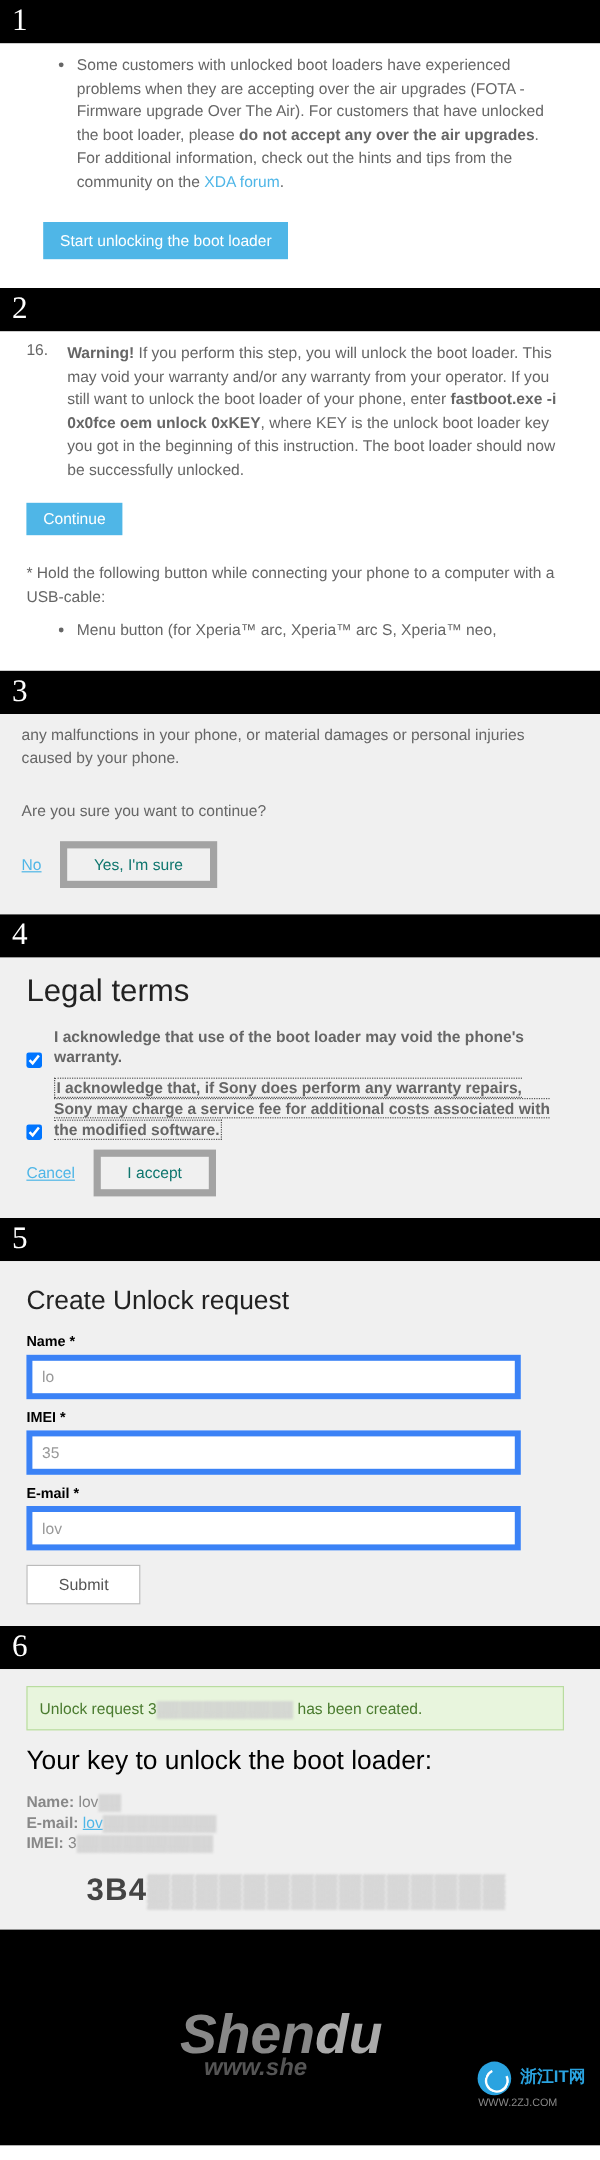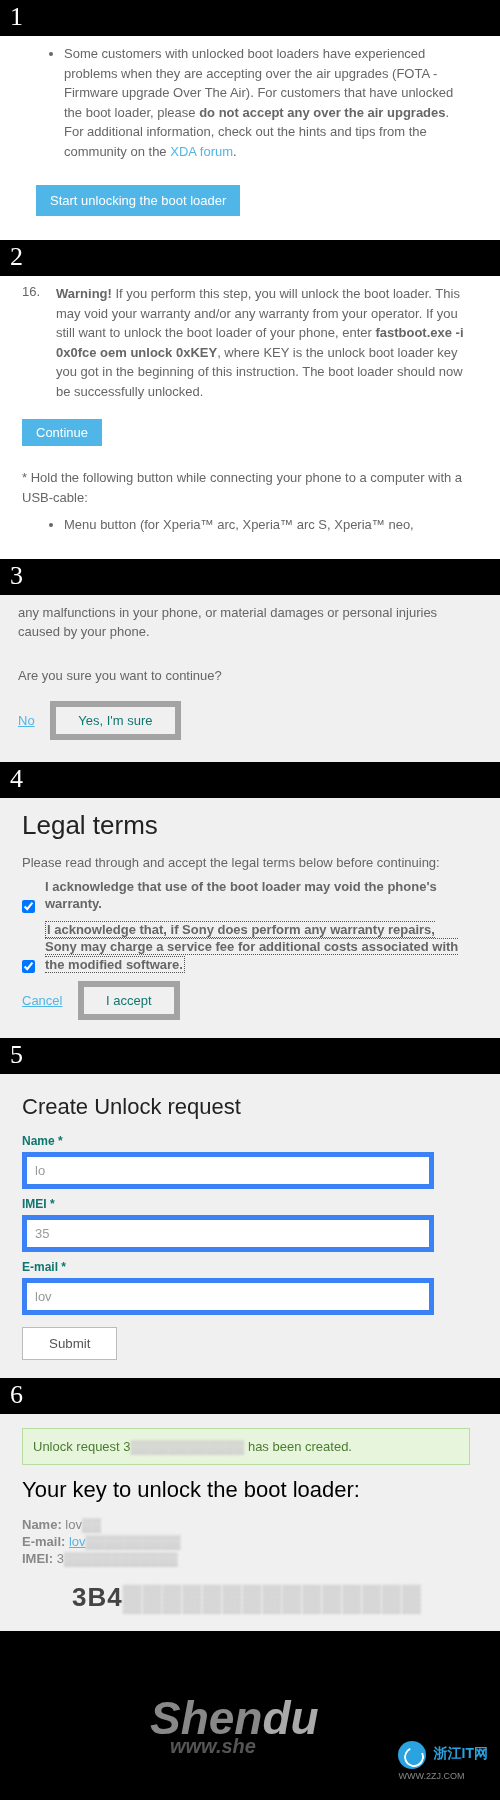--- a/index.html
+++ b/index.html
@@ -15,21 +15,21 @@
   .ol-txt{line-height:1.5}
   .note{margin-top:16px;line-height:1.5}
   .grey{background:#f0f0f0}
   .mbox{border:6px solid #a3a3a3;padding:6px 22px;display:inline-block;margin-left:12px;color:#0f766e;cursor:pointer}
   h2{font-family:Arial;font-weight:normal;color:#222;font-size:26px;margin:4px 0 14px 0}
   h2.sm{font-size:22px;margin-top:12px}
   .chk-row{display:flex;align-items:flex-end;margin:8px 0}
   .chk-row input{margin:2px 10px 0 0}
   .chk-row label{font-weight:bold;color:#666;line-height:1.35}
   .dotted{border:1px dotted #555;padding:0 1px}
-  .field-lbl{font-weight:bold;color:#0f766e;margin:8px 0 4px 0;font-size:12px}
+  .field-lbl{font-weight:bold;color:#000000;margin:8px 0 4px 0;font-size:12px}
   .field{width:92%;border:5px solid #3b82f6;background:#fff;padding:6px 8px;color:#999;font-size:13px;box-sizing:border-box}
   .submit{border:1px solid #bbb;background:#fff;padding:8px 26px;margin-top:12px;cursor:pointer;color:#555}
   .succ{border:1px solid #b9dca0;background:#e8f5dd;color:#4a7b2f;padding:10px;margin:6px 0 4px 0;font-size:13px}
   .info-line{color:#888;font-size:13px;margin:2px 0}
   .key{font-weight:bold;font-size:26px;color:#444;letter-spacing:1px;margin:16px 0 0 50px}
   .blur{color:#cfcfcf;filter:blur(1px)}
   .footer{background:#000;height:180px;position:relative}
   .brand{position:absolute;top:60px;left:150px;font-size:46px;font-weight:bold;font-style:italic;color:#555;font-family:Arial}
   .brand span{color:#888}
   .badge{position:absolute;right:12px;bottom:30px;font-size:11px;color:#fff}
@@ -71,21 +71,20 @@
   <div style="margin-top:26px">Are you sure you want to continue?</div>
   <div style="margin-top:18px">
     <a class="link" style="text-decoration:underline">No</a>
     <span class="mbox">Yes, I'm sure</span>
   </div>
 </div>
 
 <div class="hdr">4</div>
 <div class="sec grey">
   <h2>Legal terms</h2>
-  <div>Please read through and accept the legal terms below before continuing:</div>
   <div class="chk-row">
     <input type="checkbox" checked="" style="">
     <label>I acknowledge that use of the boot loader may void the phone's warranty.</label>
   </div>
   <div class="chk-row">
     <input type="checkbox" checked="" style="">
     <label><span class="dotted">I acknowledge that, if Sony does perform any warranty repairs, Sony may charge a service fee for additional costs associated with the modified software.</span></label>
   </div>
   <div style="">
     <a class="link" style="text-decoration:underline">Cancel</a>

